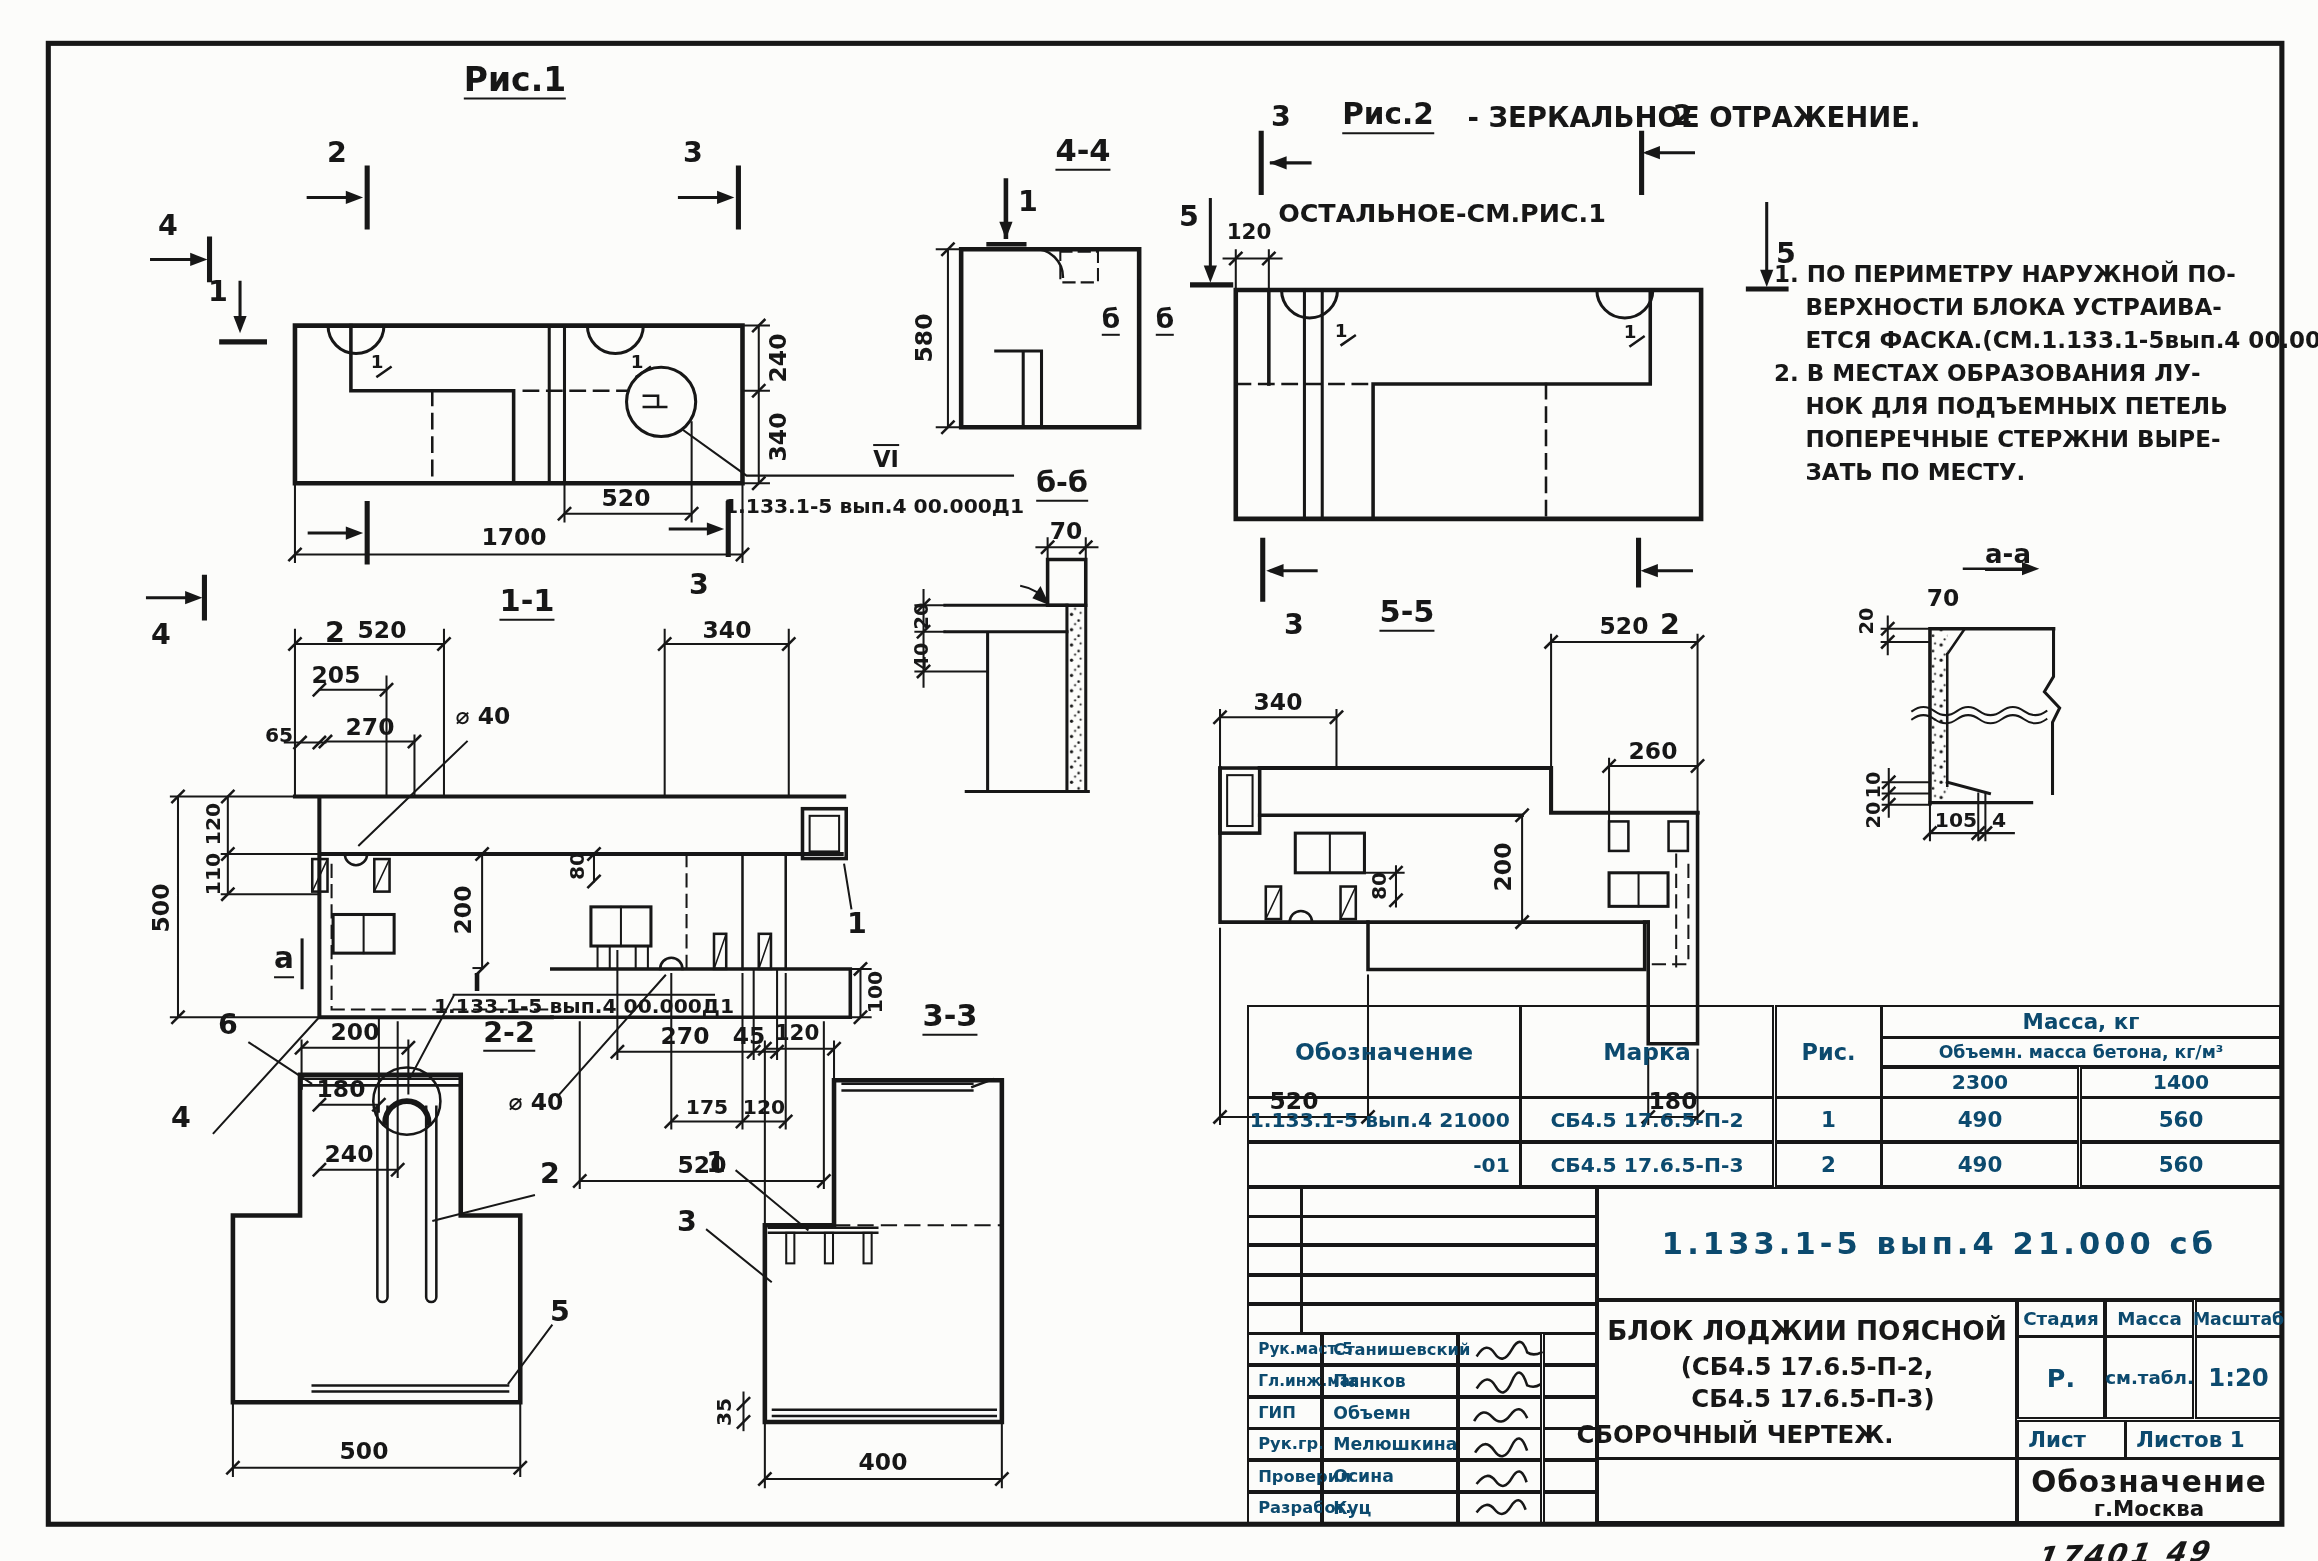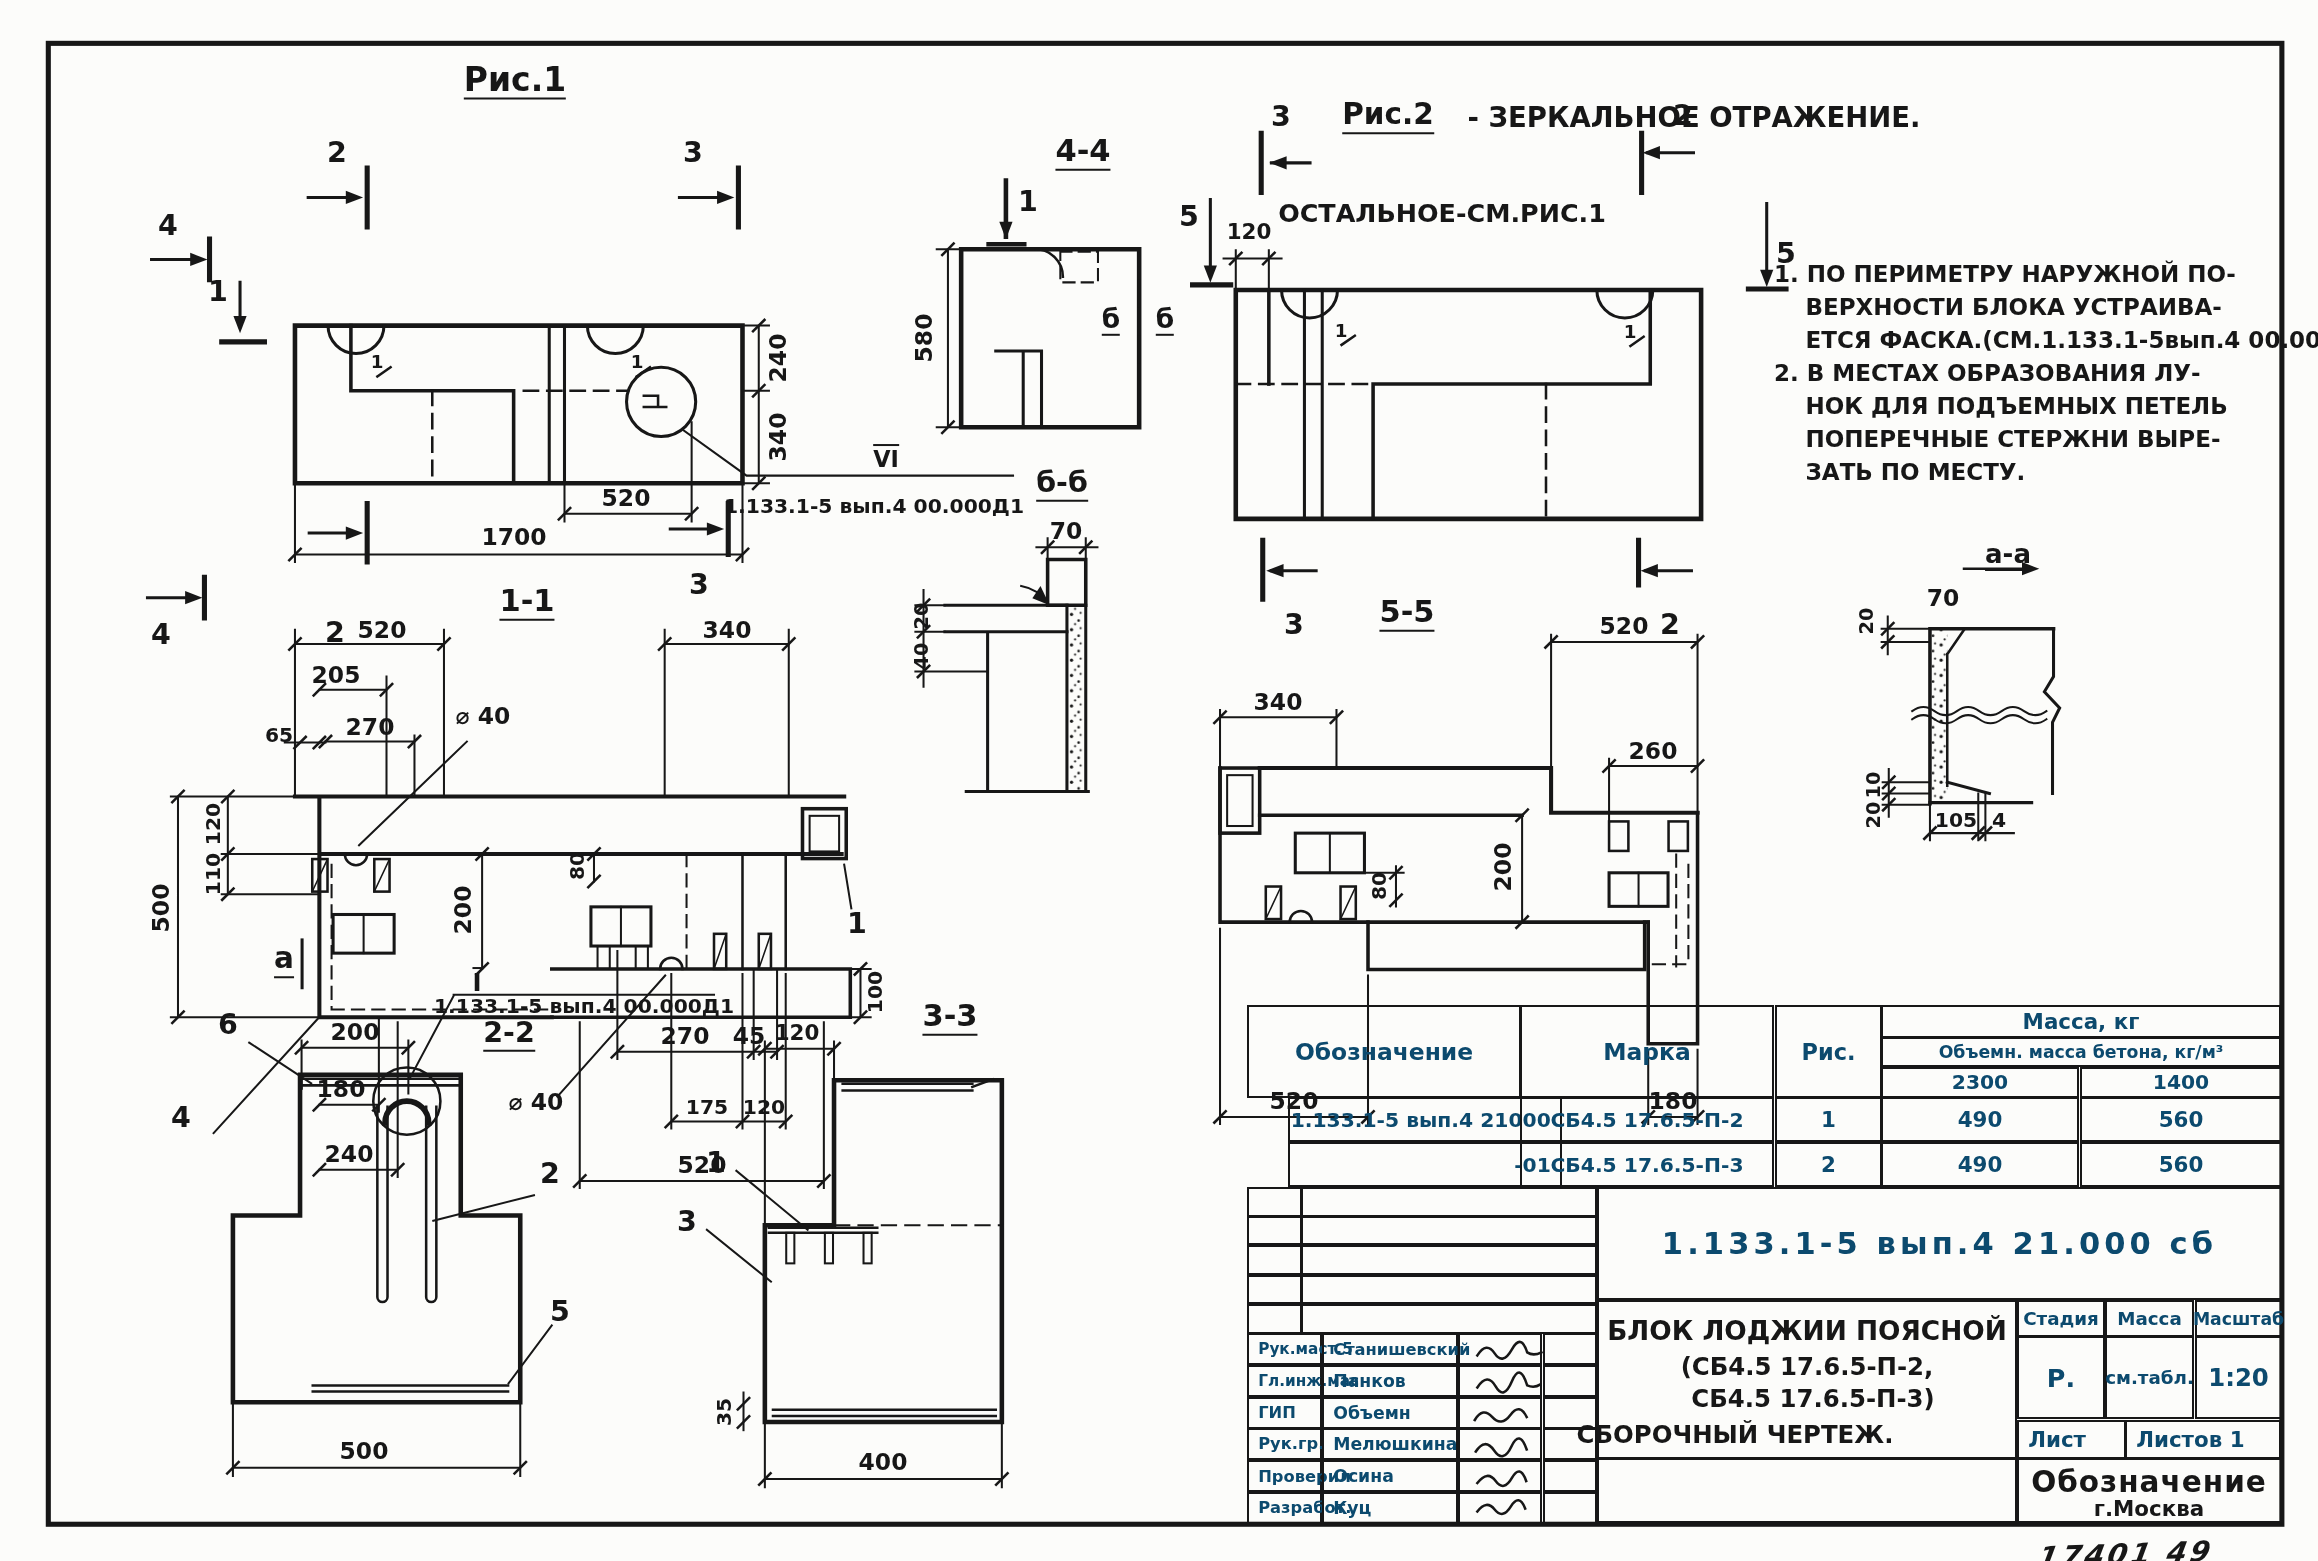--- a/index.html
+++ b/index.html
@@ -6,21 +6,21 @@
   #sheet{position:relative;width:2319px;height:1562px;background:#fcfcfa;overflow:hidden;
          font-family:"DejaVu Sans","Liberation Sans",sans-serif;color:#171717;}
   svg{position:absolute;left:0;top:0;}
   .lbl{position:absolute;font-weight:700;white-space:nowrap;color:#171717;
        transform:translate(-50%,-50%);line-height:1;}
   .lbl.u{border-bottom:2.5px solid #171717;padding-bottom:2px;}
   .lbl.o{border-top:2.5px solid #171717;padding-top:1.5px;}
   .cell{position:absolute;border:2.5px solid #171717;box-sizing:border-box;
         display:flex;align-items:center;justify-content:center;text-align:center;
         font-weight:700;color:#0c4a6e;background:transparent;}
-  .cell.ra{justify-content:flex-end;padding-right:9.2px;margin-left:41px;}
+  .cell.ra{justify-content:flex-end;padding-right:9.2px;}
   .cell.la{justify-content:flex-start;padding-left:9.2px;}
   .noborder{border:none;}
   #notes{position:absolute;left:1774px;top:258px;width:514px;font-weight:700;}
   #notes .nline{font-size:23px;line-height:33px;white-space:nowrap;}
   #notes .ind{padding-left:31.5px;}
   .script{font-style:italic;font-weight:700;transform:skewX(-12deg) rotate(-2deg);}
 </style>
 </head>
 <body>
 <div id="sheet">

